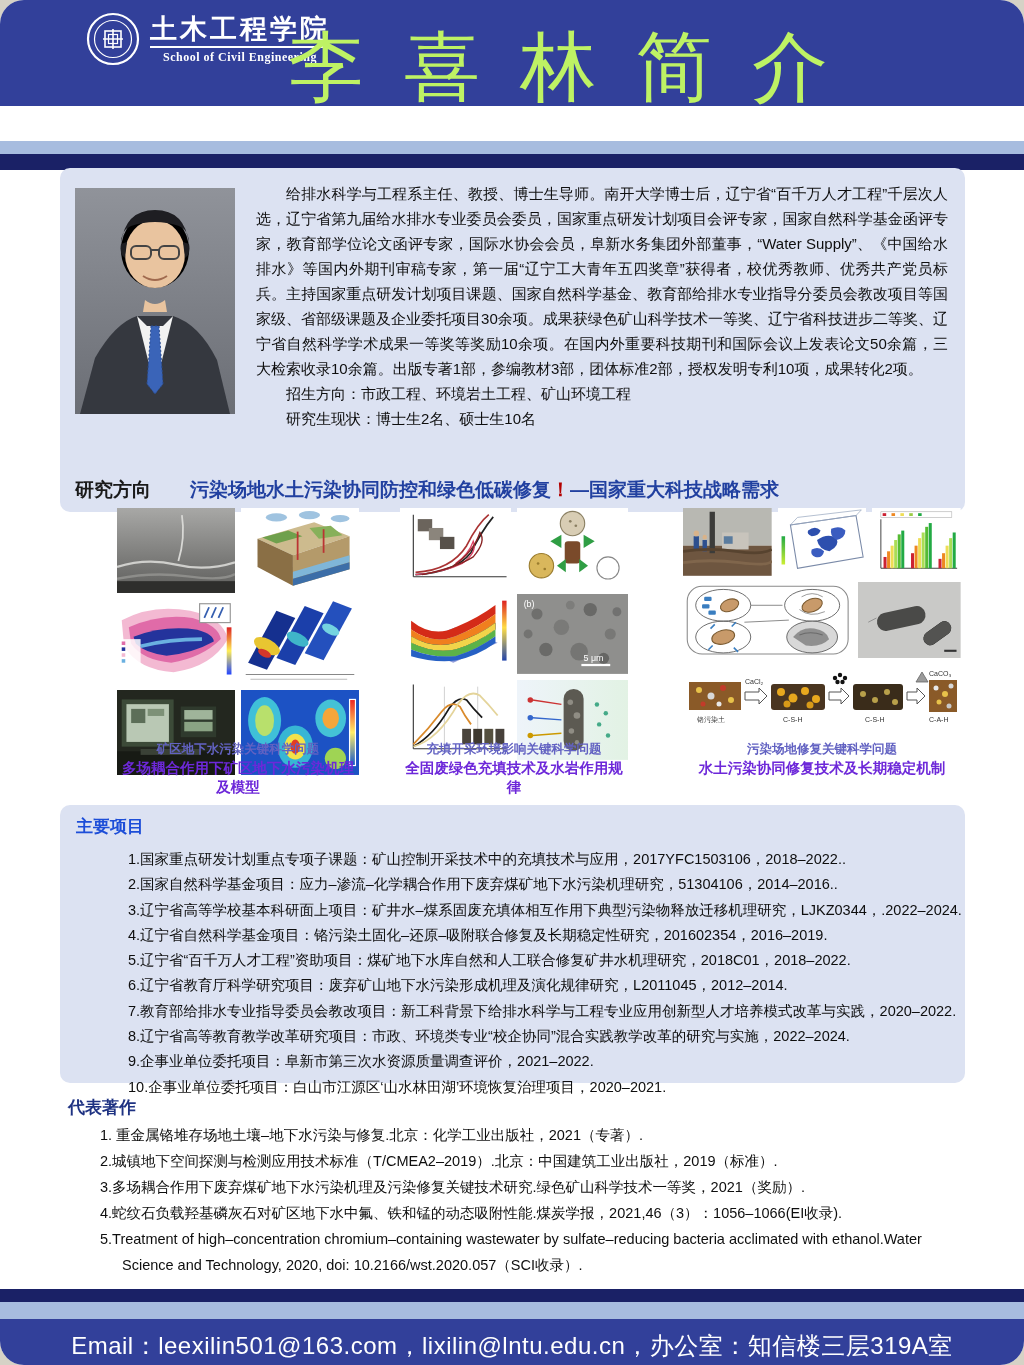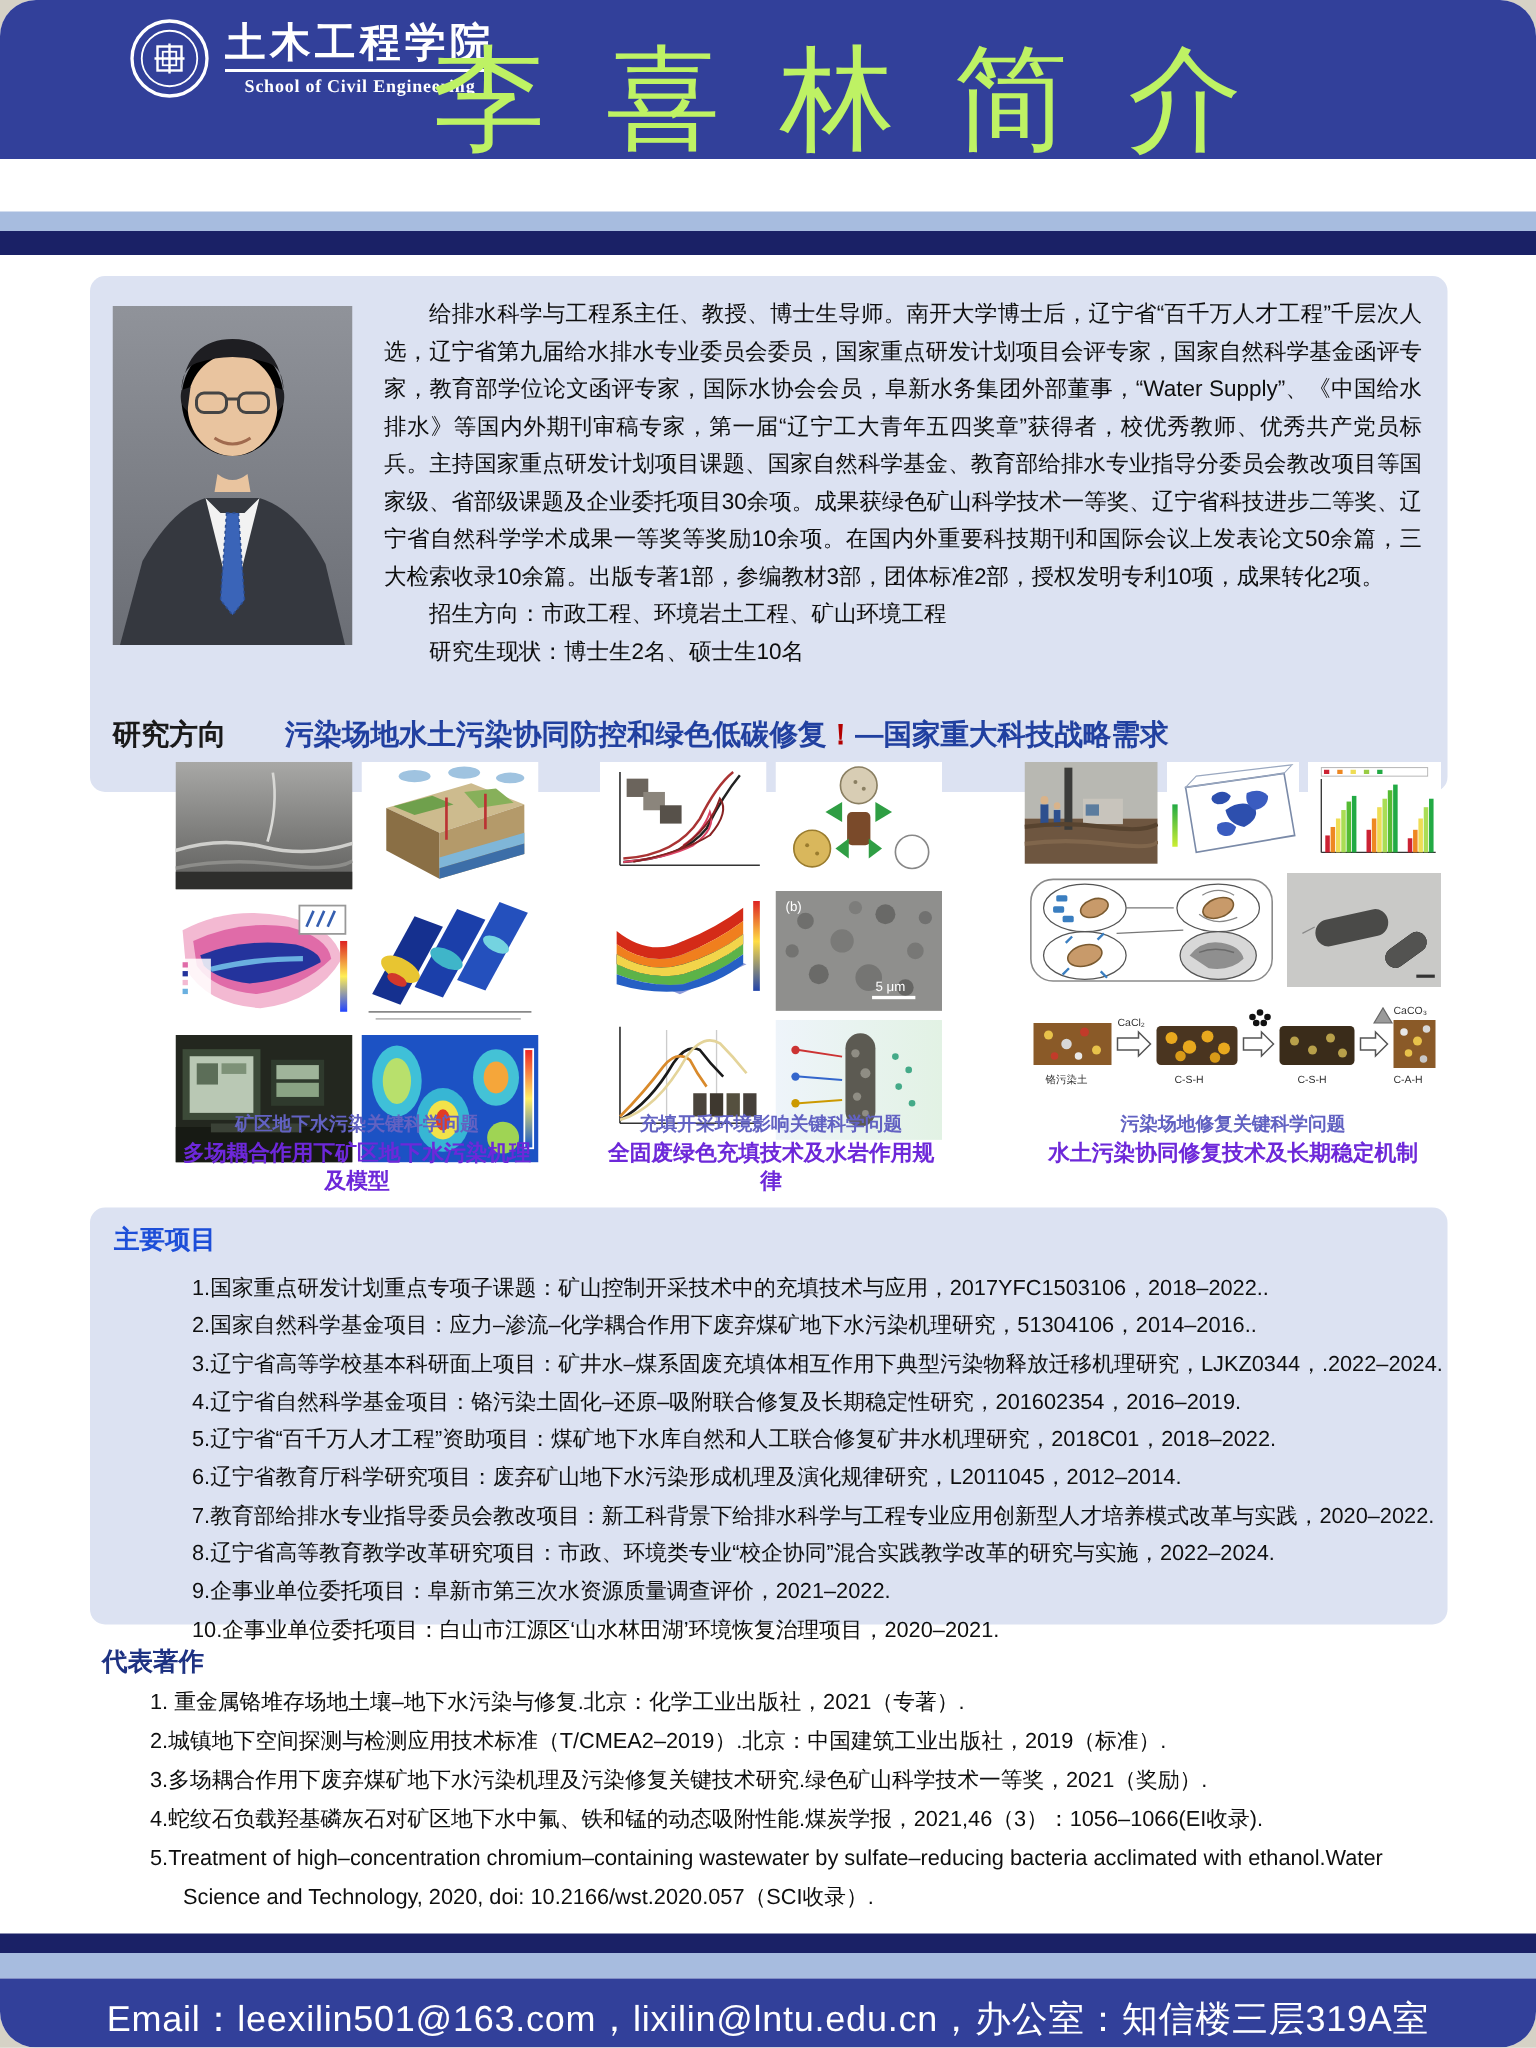--- a/index.html
+++ b/index.html
@@ -10,21 +10,21 @@
   .stripe-light-top{position:absolute;left:0;top:141px;width:1024px;height:13px;background:#a7bcdf;}
   .stripe-navy-top{position:absolute;left:0;top:154px;width:1024px;height:16px;background:#1a2166;}
   .logo-block{position:absolute;left:86px;top:12px;display:flex;align-items:center;gap:10px;}
   .seal{width:54px;height:54px;}
   .school-names{display:flex;flex-direction:column;}
   .school-cn{color:#fff;font-family:"DejaVu Serif",serif;font-weight:bold;font-size:27px;letter-spacing:3px;line-height:30px;}
   .school-en{color:#fff;font-family:"Liberation Serif",serif;font-weight:bold;font-size:12px;letter-spacing:.5px;border-top:2px solid #fff;padding-top:2px;margin-top:2px;text-align:center;}
   .main-title{position:absolute;left:288px;top:26px;color:#bef264;font-family:Liberation Serif, serif;font-size:76px;letter-spacing:40px;white-space:nowrap;line-height:1.1;}
 
   
-  .profile-box{position:absolute;left:60px;top:184px;width:905px;height:344px;background:#dce2f2;border-radius:10px;}
+  .profile-box{position:absolute;left:60px;top:168px;width:905px;height:344px;background:#dce2f2;border-radius:10px;}
   .photo{position:absolute;left:15px;top:20px;width:160px;height:226px;}
   .bio{position:absolute;left:196px;top:13px;width:692px;font-size:15px;line-height:25px;color:#0e0e0e;text-align:justify;}
   .bio p{margin:0;text-indent:2em;}
   .bio .plain{text-indent:2em;}
 
   
   .research-label{position:absolute;left:75px;top:477px;font-size:19px;font-weight:bold;color:#1a1a1a;}
   .research-headline{position:absolute;left:190px;top:477px;font-size:19px;font-weight:bold;color:#2140a0;white-space:nowrap;}
   .research-headline .mark{color:#b30000;}
   .panel{position:absolute;top:508px;}

